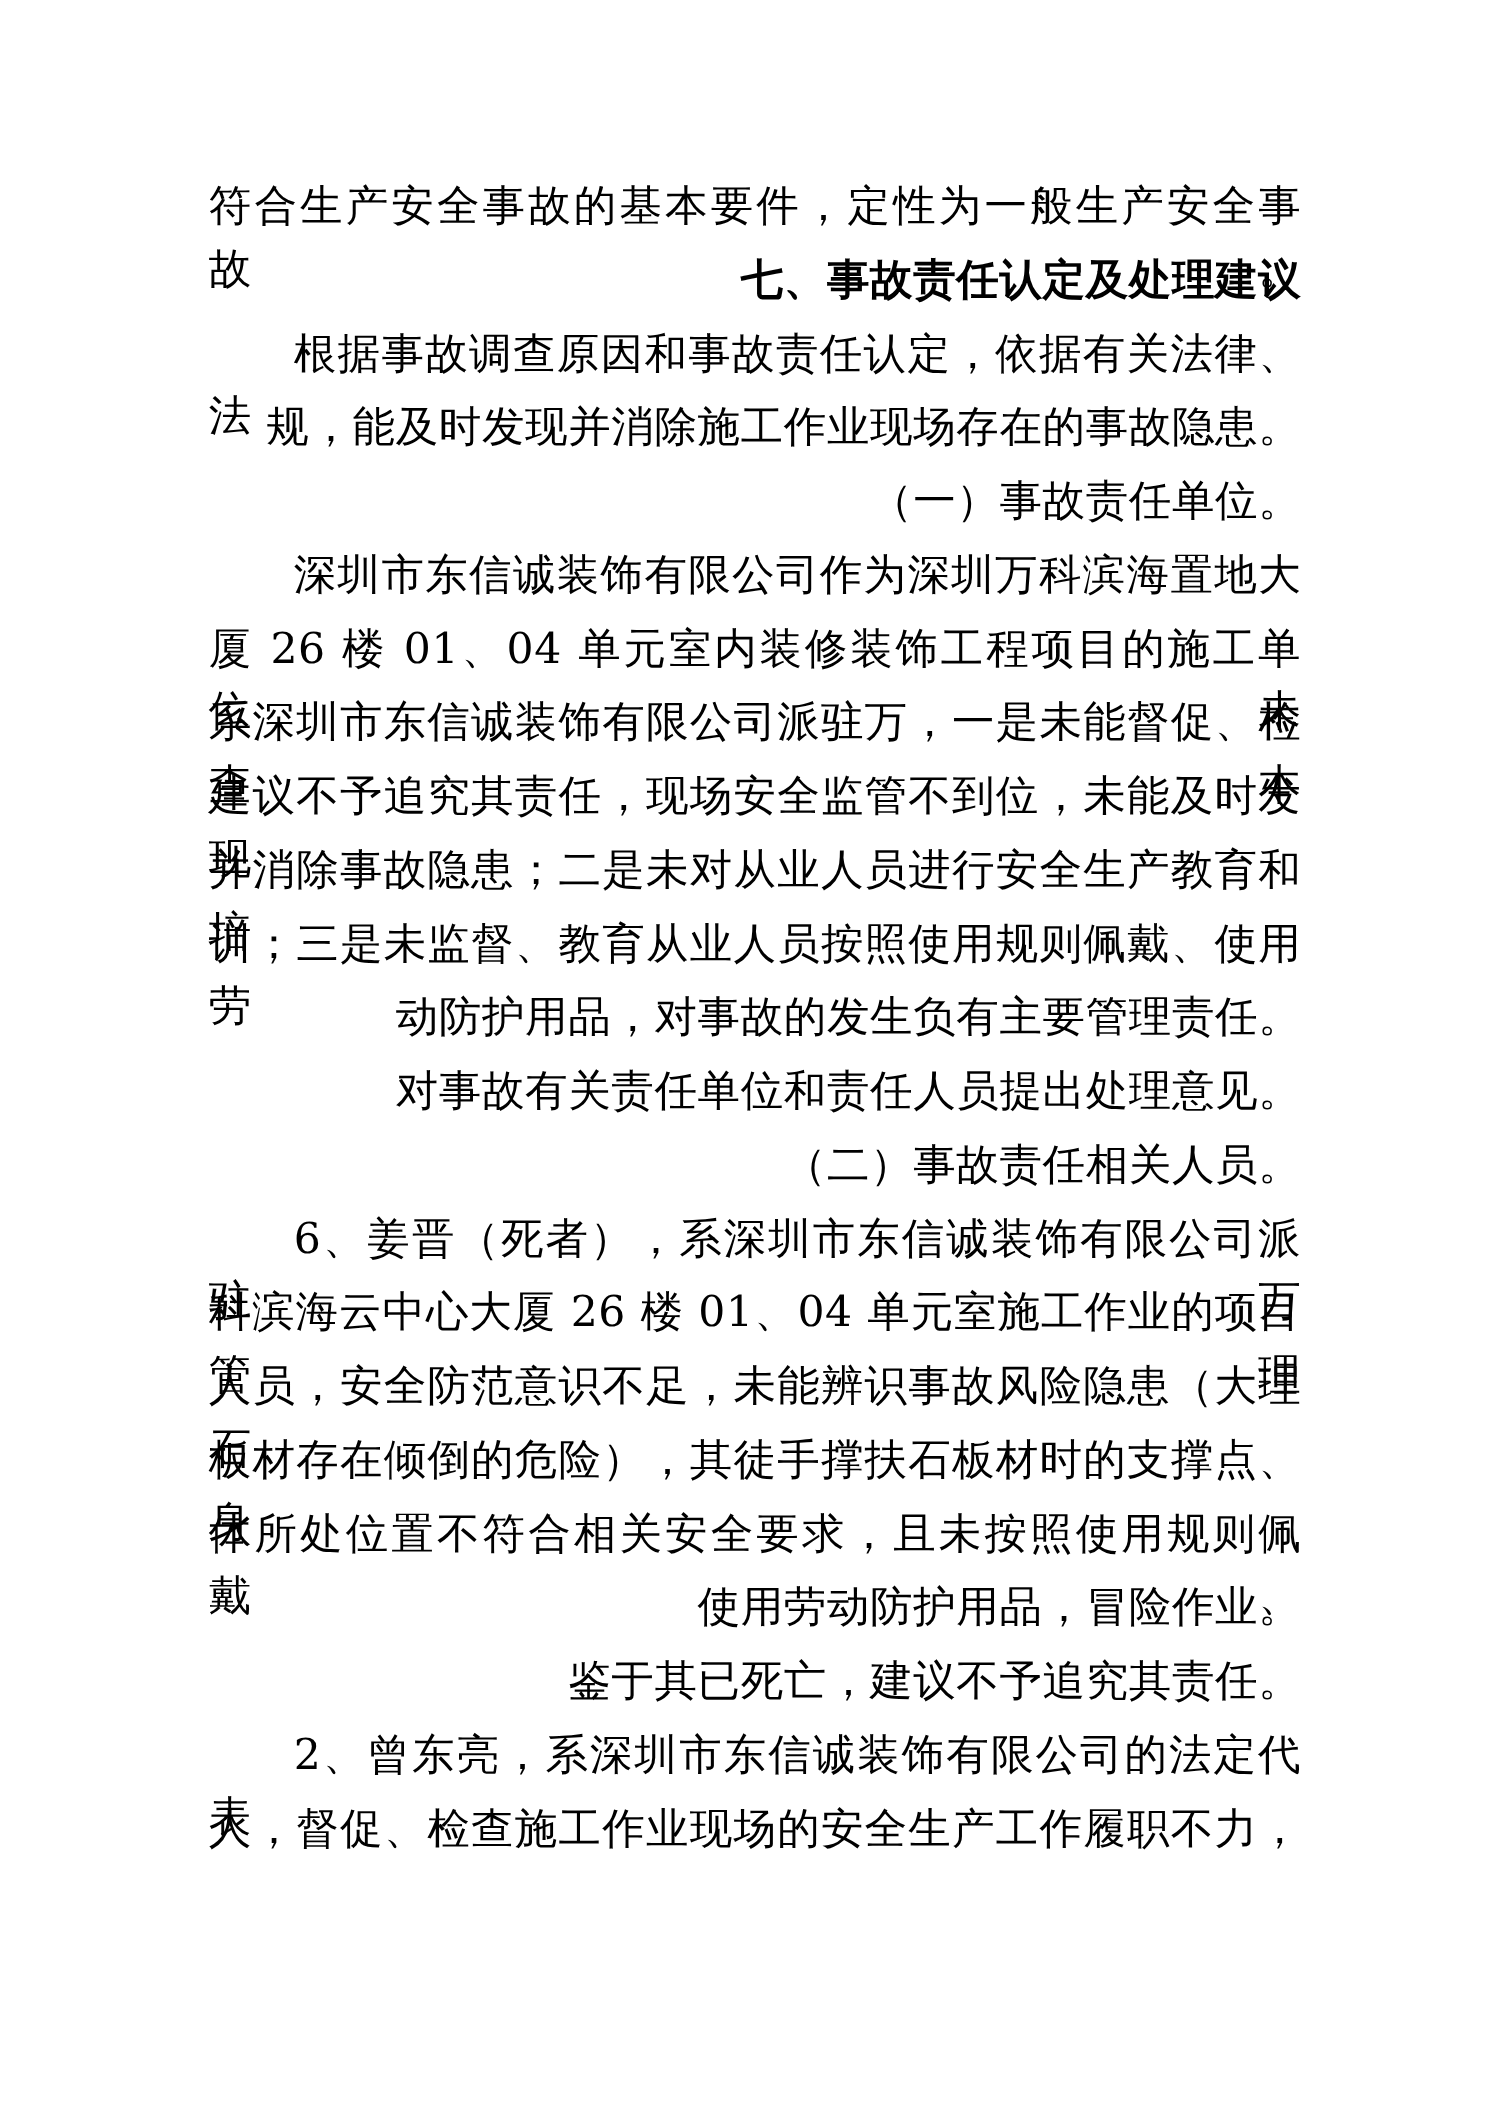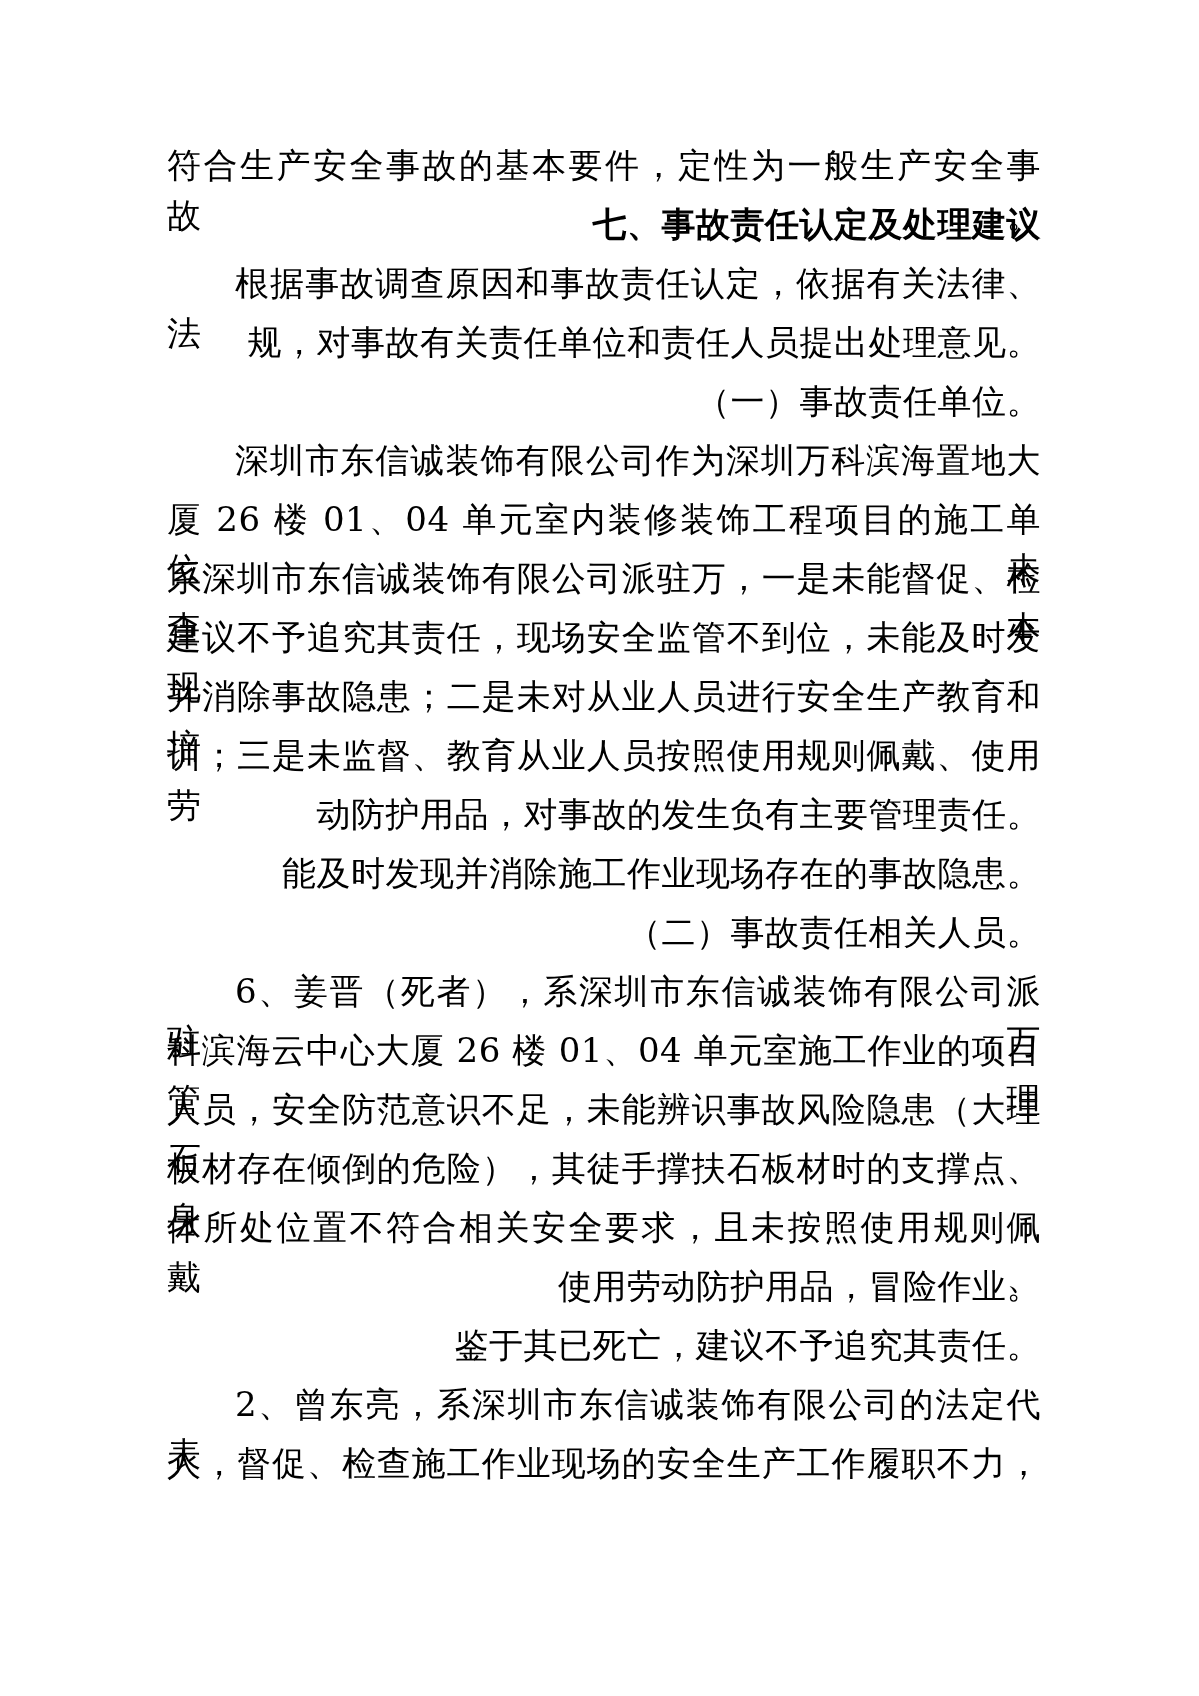--- a/index.html
+++ b/index.html
@@ -52,30 +52,30 @@
     }
   </style>
 </head>
 <body>
 
 <div class="page">
   <div class="content">
     <div class="line fill">符合生产安全事故的基本要件，定性为一般生产安全事故。</div>
     <div class="line heading indent">七、事故责任认定及处理建议</div>
     <div class="line indent fill">根据事故调查原因和事故责任认定，依据有关法律、法</div>
-    <div class="line">规，对事故有关责任单位和责任人员提出处理意见。</div>
+    <div class="line">规，能及时发现并消除施工作业现场存在的事故隐患。</div>
     <div class="line indent">（一）事故责任单位。</div>
     <div class="line indent fill">深圳市东信诚装饰有限公司作为深圳万科滨海置地大</div>
     <div class="line fill">厦 26 楼 01、04 单元室内装修装饰工程项目的施工单位，未</div>
     <div class="line fill">系深圳市东信诚装饰有限公司派驻万，一是未能督促、检查本</div>
     <div class="line fill">建议不予追究其责任，现场安全监管不到位，未能及时发现</div>
     <div class="line fill">并消除事故隐患；二是未对从业人员进行安全生产教育和培</div>
     <div class="line fill">训；三是未监督、教育从业人员按照使用规则佩戴、使用劳</div>
     <div class="line">动防护用品，对事故的发生负有主要管理责任。</div>
-    <div class="line indent">能及时发现并消除施工作业现场存在的事故隐患。</div>
+    <div class="line indent">对事故有关责任单位和责任人员提出处理意见。</div>
     <div class="line indent">（二）事故责任相关人员。</div>
     <div class="line indent fill">6、姜晋（死者），系深圳市东信诚装饰有限公司派驻万</div>
     <div class="line fill">科滨海云中心大厦 26 楼 01、04 单元室施工作业的项目管理</div>
     <div class="line fill">人员，安全防范意识不足，未能辨识事故风险隐患（大理石</div>
     <div class="line fill">板材存在倾倒的危险），其徒手撑扶石板材时的支撑点、身</div>
     <div class="line fill">体所处位置不符合相关安全要求，且未按照使用规则佩戴、</div>
     <div class="line">使用劳动防护用品，冒险作业。</div>
     <div class="line indent">鉴于其已死亡，建议不予追究其责任。</div>
     <div class="line indent fill">2、曾东亮，系深圳市东信诚装饰有限公司的法定代表</div>
     <div class="line fill">人，督促、检查施工作业现场的安全生产工作履职不力，未</div>

